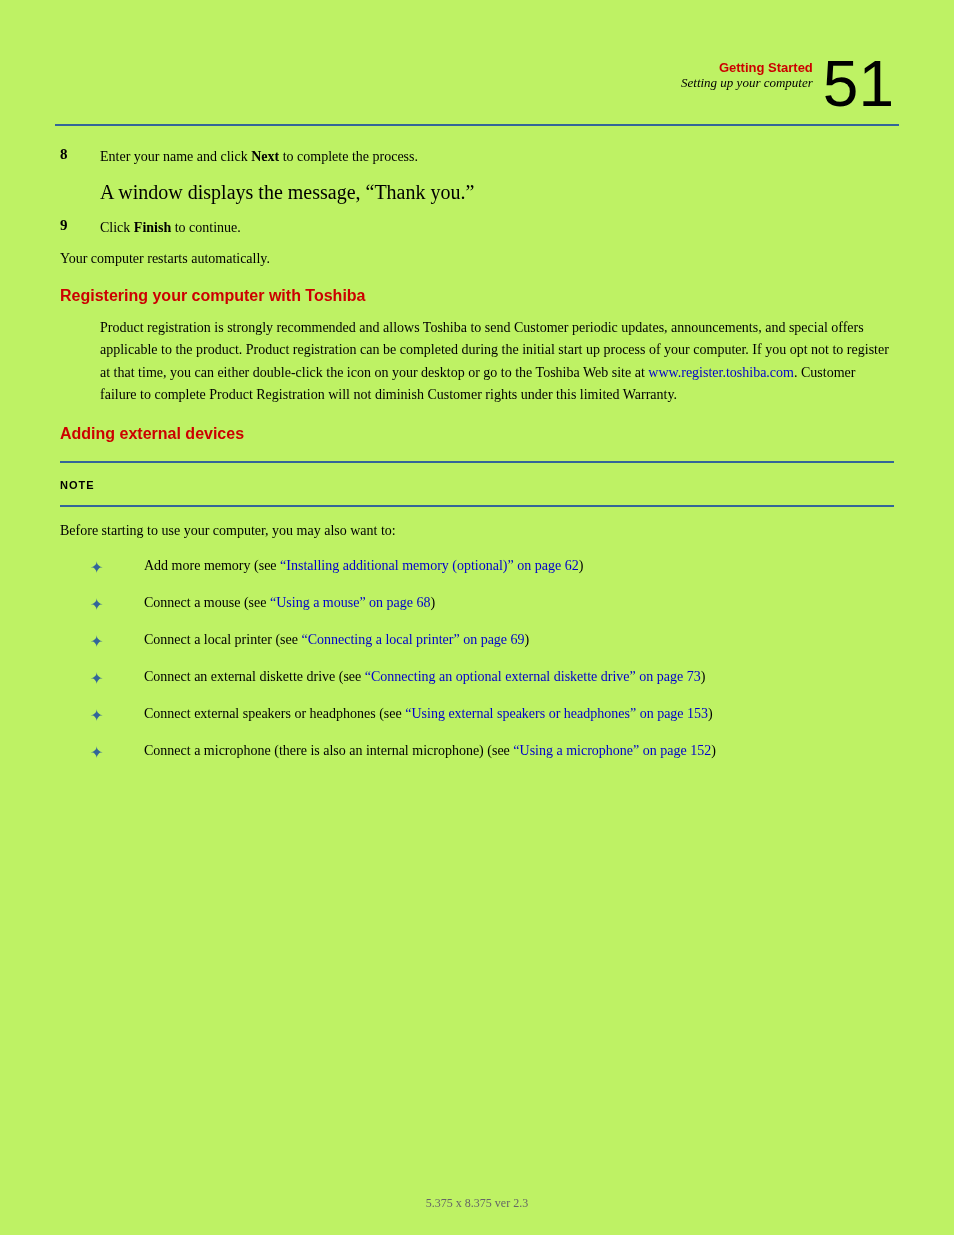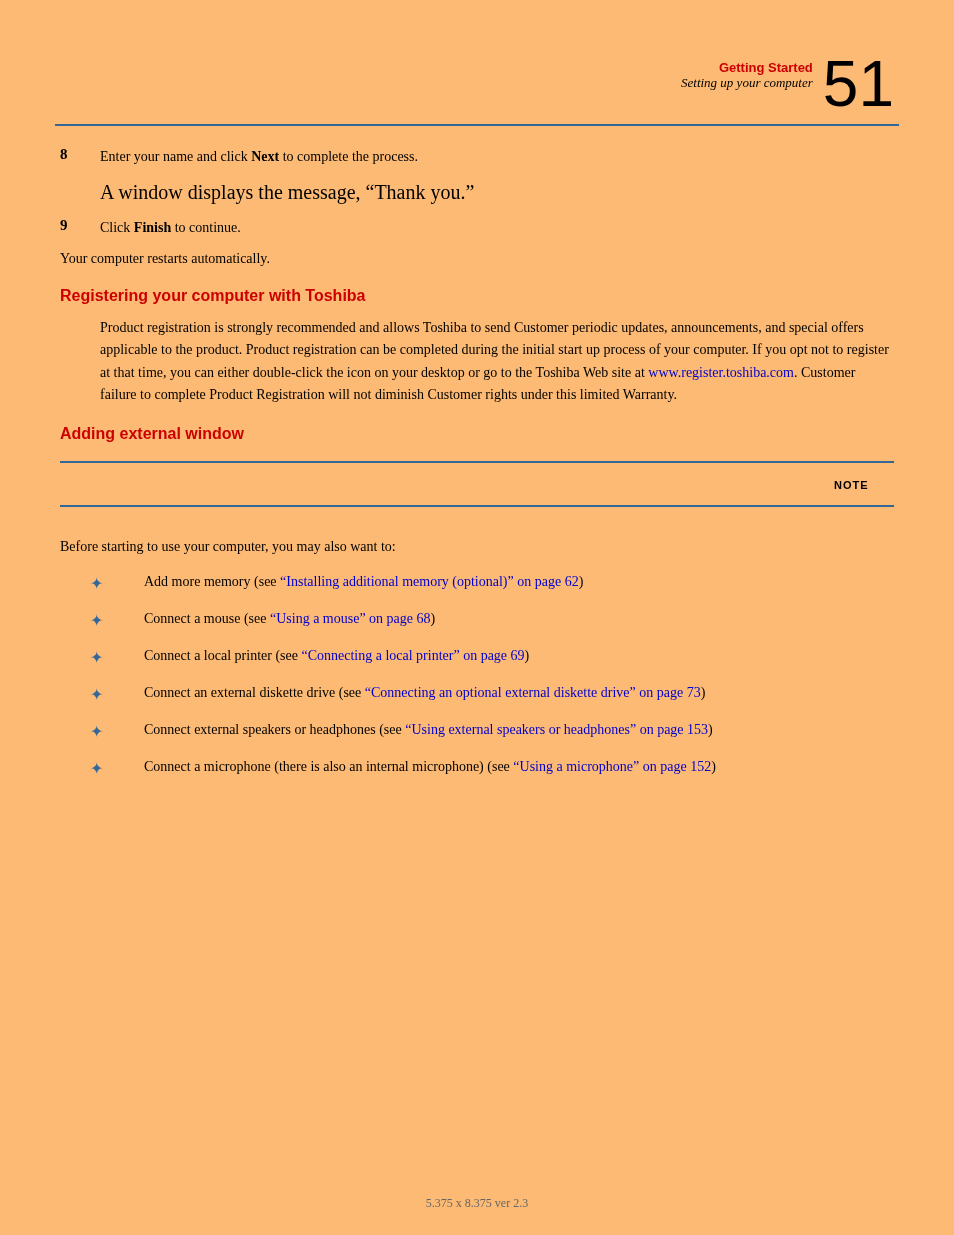--- a/index.html
+++ b/index.html
@@ -9,21 +9,21 @@
       font-size: 14px;
       color: #000000;
       width: 954px;
       min-height: 1235px;
       position: relative;
     }
 
     .page-container {
       width: 954px;
       min-height: 1235px;
-      background: #fdba74;
+      background: #bef264;
       position: relative;
       padding: 0;
     }
 
     
     .page-header {
       display: flex;
       justify-content: flex-end;
       align-items: flex-start;
       padding: 60px 60px 0 60px;
@@ -132,26 +132,25 @@
 
     .link {
       color: #0000cc;
       text-decoration: none;
     }
 
     
     .note-box {
       border-top: 2px solid #336699;
       border-bottom: 2px solid #336699;
-      margin: 18px 0 29px 0;
+      margin: 18px 0 13px 0;
       padding: 14px 0;
       display: flex;
       gap: 20px;
       align-items: flex-start;
-      justify-content: flex-end;
     }
 
     .note-label {
       font-family: Arial, sans-serif;
       font-weight: bold;
       font-size: 11px;
       letter-spacing: 1px;
       color: #000;
       min-width: 60px;
       text-transform: uppercase;
@@ -239,21 +238,21 @@
     </div>
 
     <div class="body-text">Your computer restarts automatically.</div>
 
     <div class="section-heading">Registering your computer with Toshiba</div>
 
     <div class="indented-para">
       Product registration is strongly recommended and allows Toshiba to send Customer periodic updates, announcements, and special offers applicable to the product. Product registration can be completed during the initial start up process of your computer. If you opt not to register at that time, you can either double-click the icon on your desktop or go to the Toshiba Web site at <a class="link" href="#">www.register.toshiba.com</a>. Customer failure to complete Product Registration will not diminish Customer rights under this limited Warranty.
     </div>
 
-    <div class="section-heading">Adding external window</div>
+    <div class="section-heading">Adding external devices</div>
 
     <div class="note-box">
       <span class="note-label">NOTE</span>
     </div>
 
     <div class="body-text">Before starting to use your computer, you may also want to:</div>
 
     <ul class="bullet-list">
       <li>
         <span class="bullet-diamond">✦</span>

